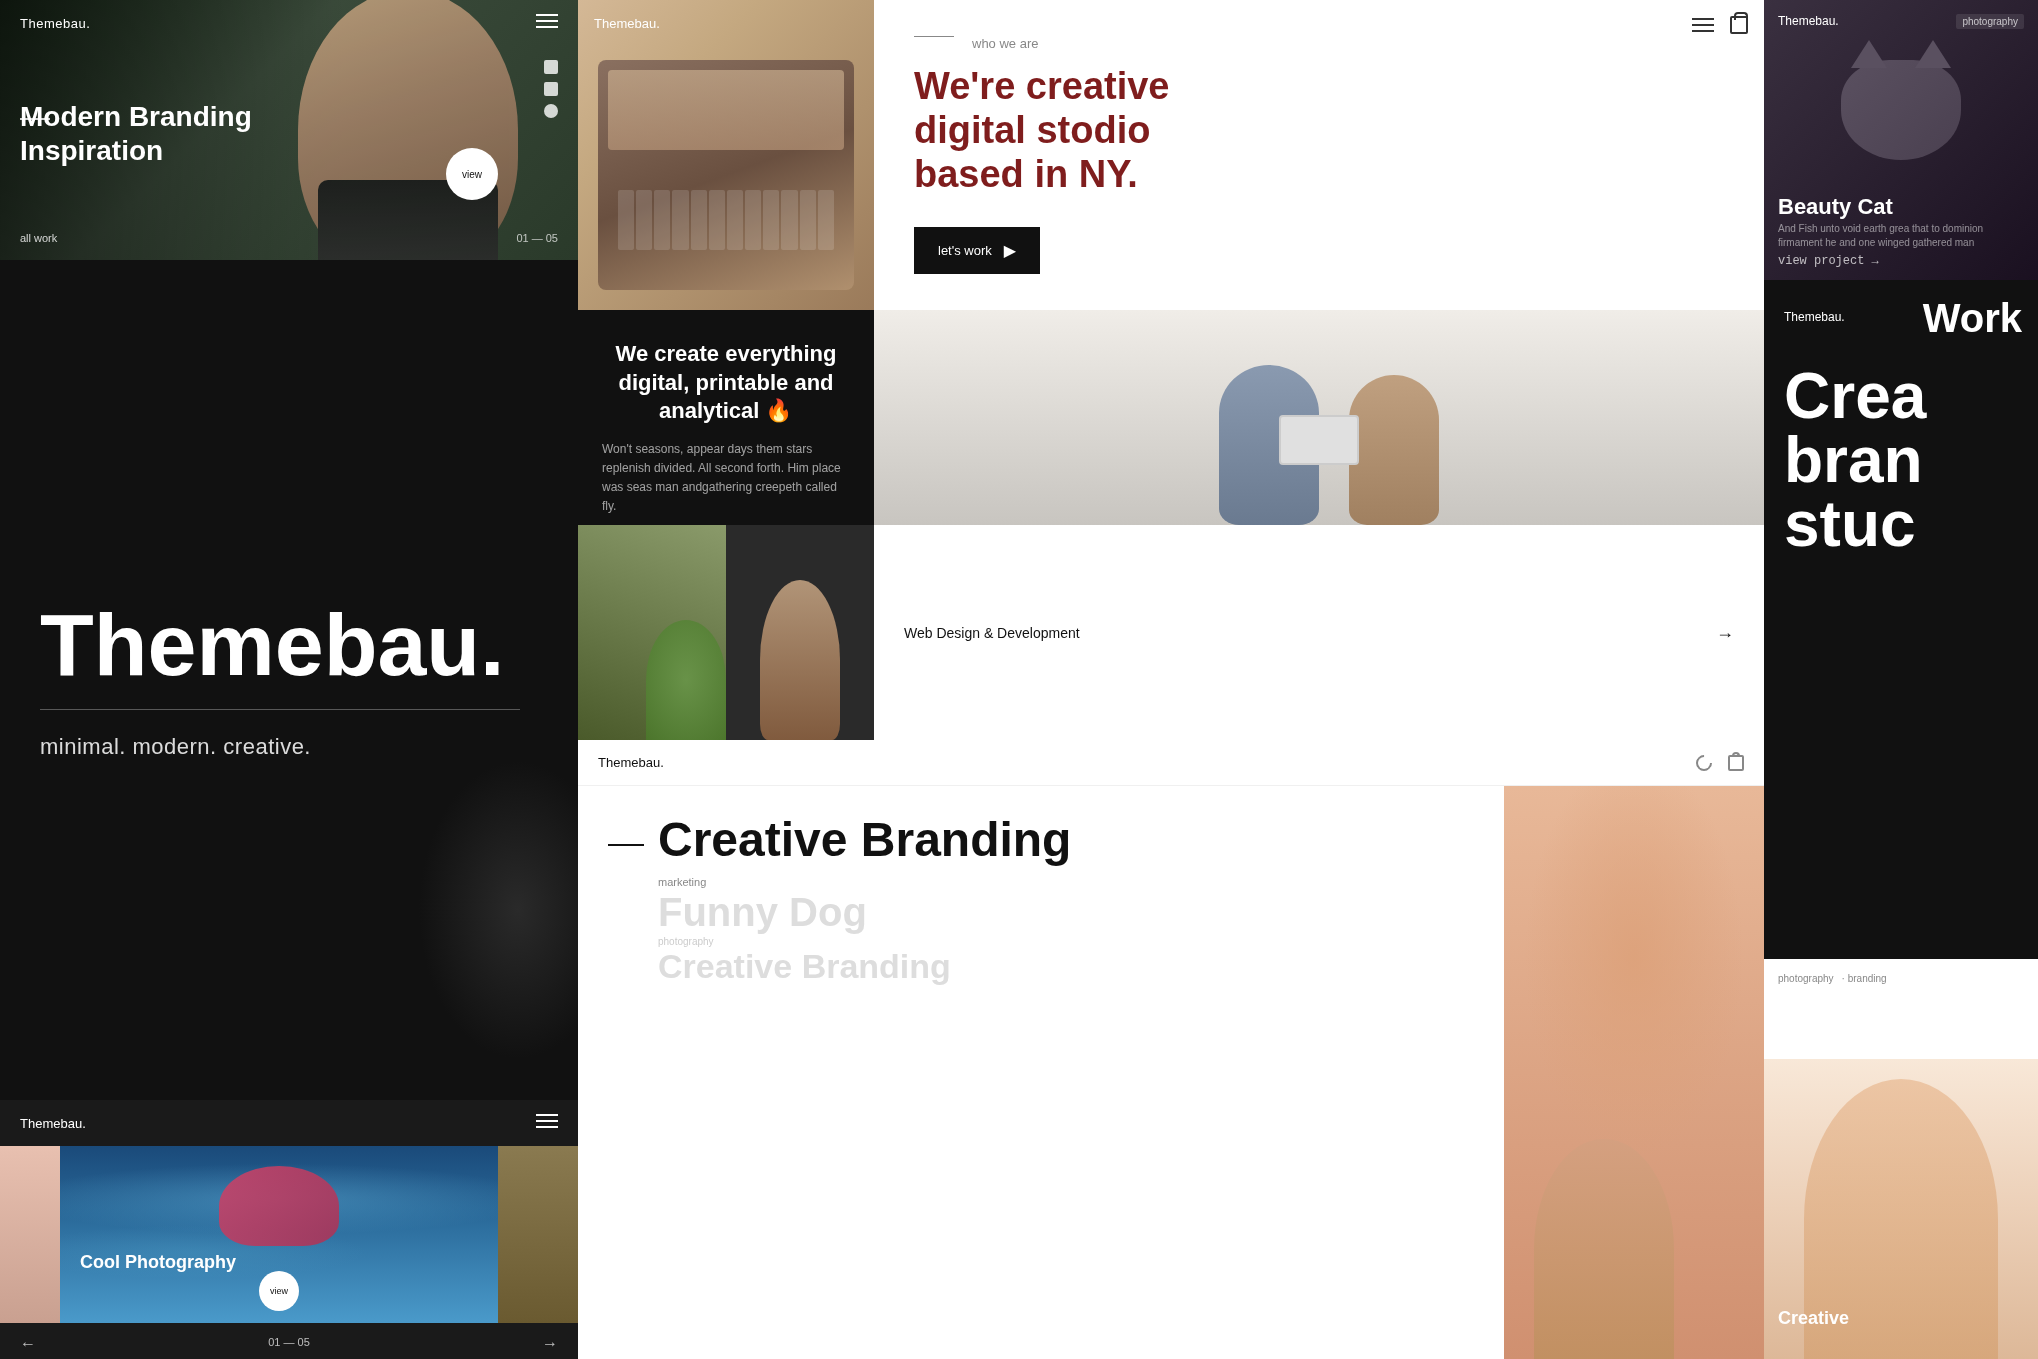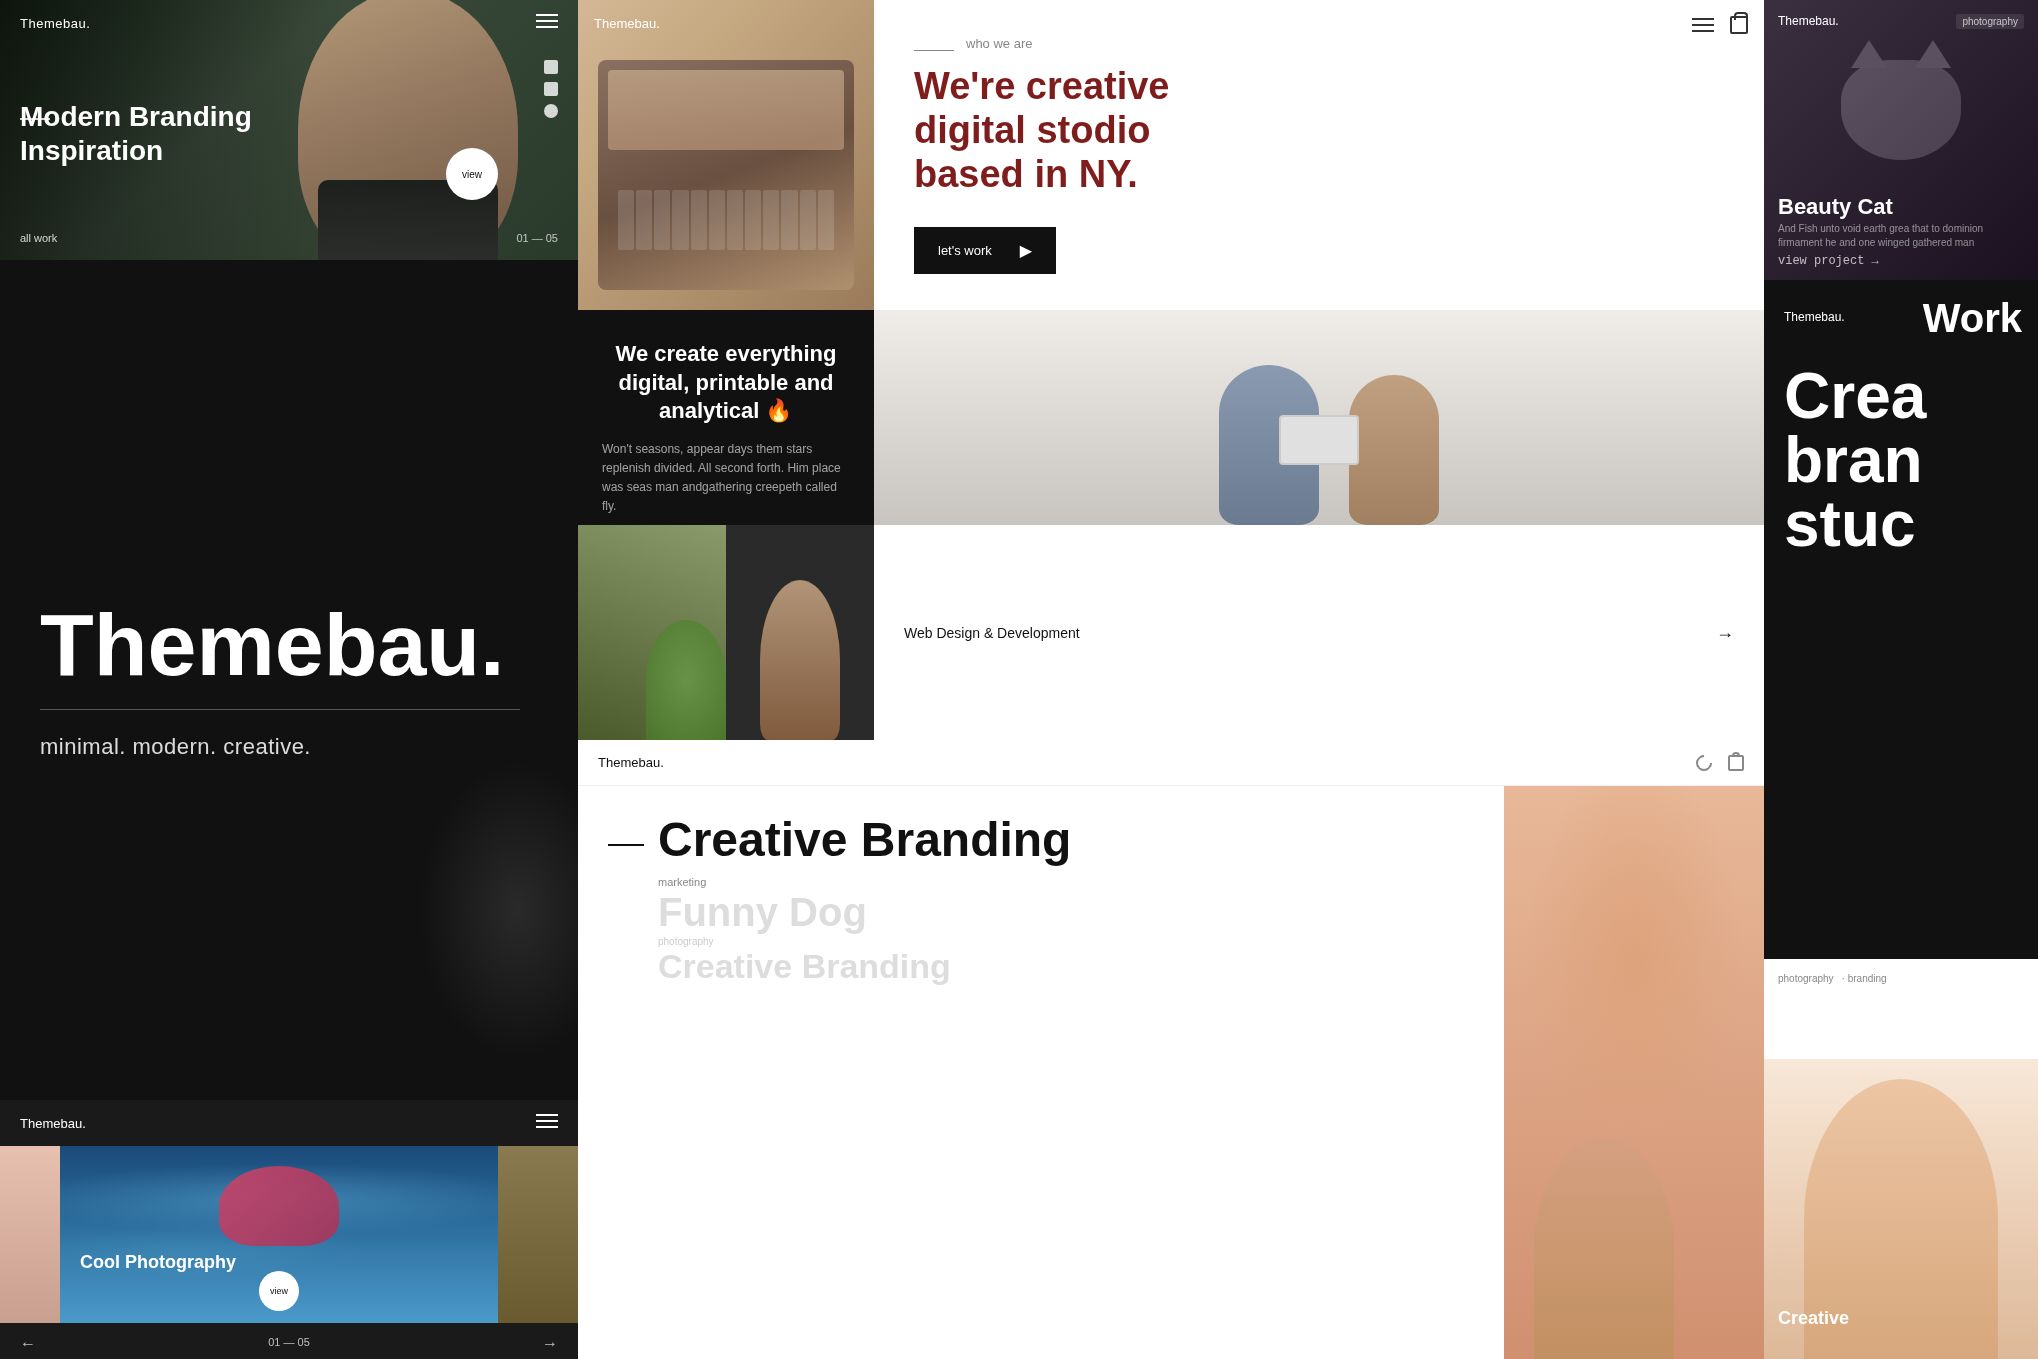--- a/index.html
+++ b/index.html
@@ -440,42 +440,42 @@
       border: 2px solid #333;
       border-bottom: none;
       border-radius: 4px 4px 0 0;
     }
     .who-label {
       font-size: 13px;
       color: #888;
       font-family: sans-serif;
       margin-bottom: 14px;
       display: flex;
-      align-items: flex-end;
-      gap: 12px;
+      align-items: flex-start;
+      gap: 18px;
     }
     .who-line {
       display: inline-block;
       width: 40px;
       height: 1px;
       background: #888;
     }
     .studio-title {
       font-size: 38px;
       font-weight: 800;
       color: #7f1d1d;
       font-family: sans-serif;
       line-height: 1.15;
       margin-bottom: 30px;
       max-width: 340px;
     }
     .lets-work-btn {
       display: inline-flex;
       align-items: center;
-      gap: 28px;
+      gap: 12px;
       background: #111;
       color: #fff;
       padding: 14px 24px;
       font-size: 13px;
       font-family: sans-serif;
       cursor: pointer;
       width: fit-content;
     }
     .btn-arrow {
       font-size: 16px;

